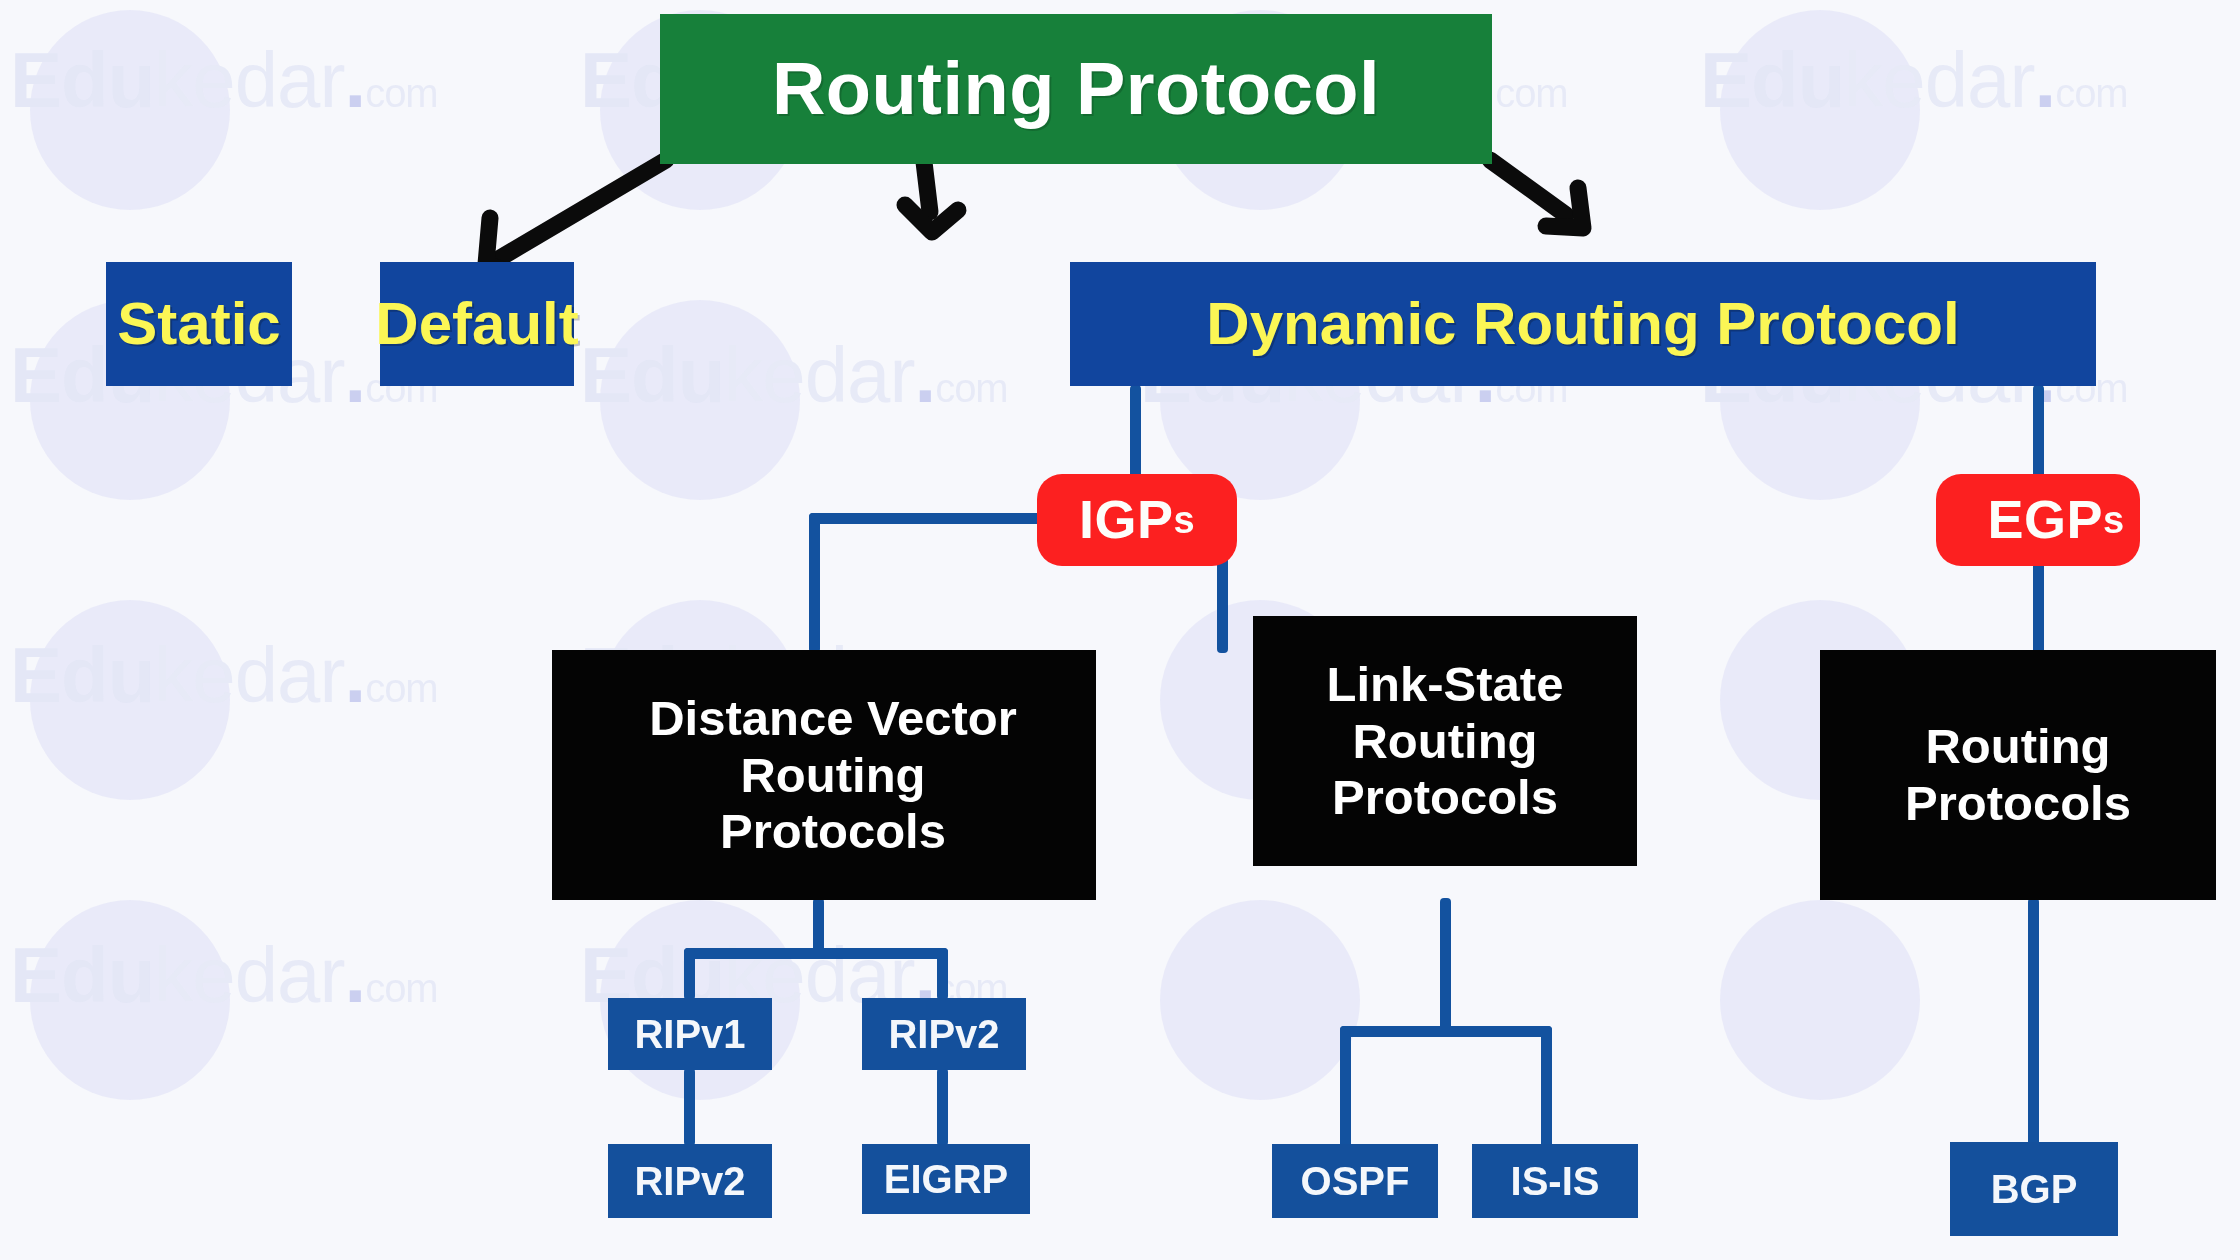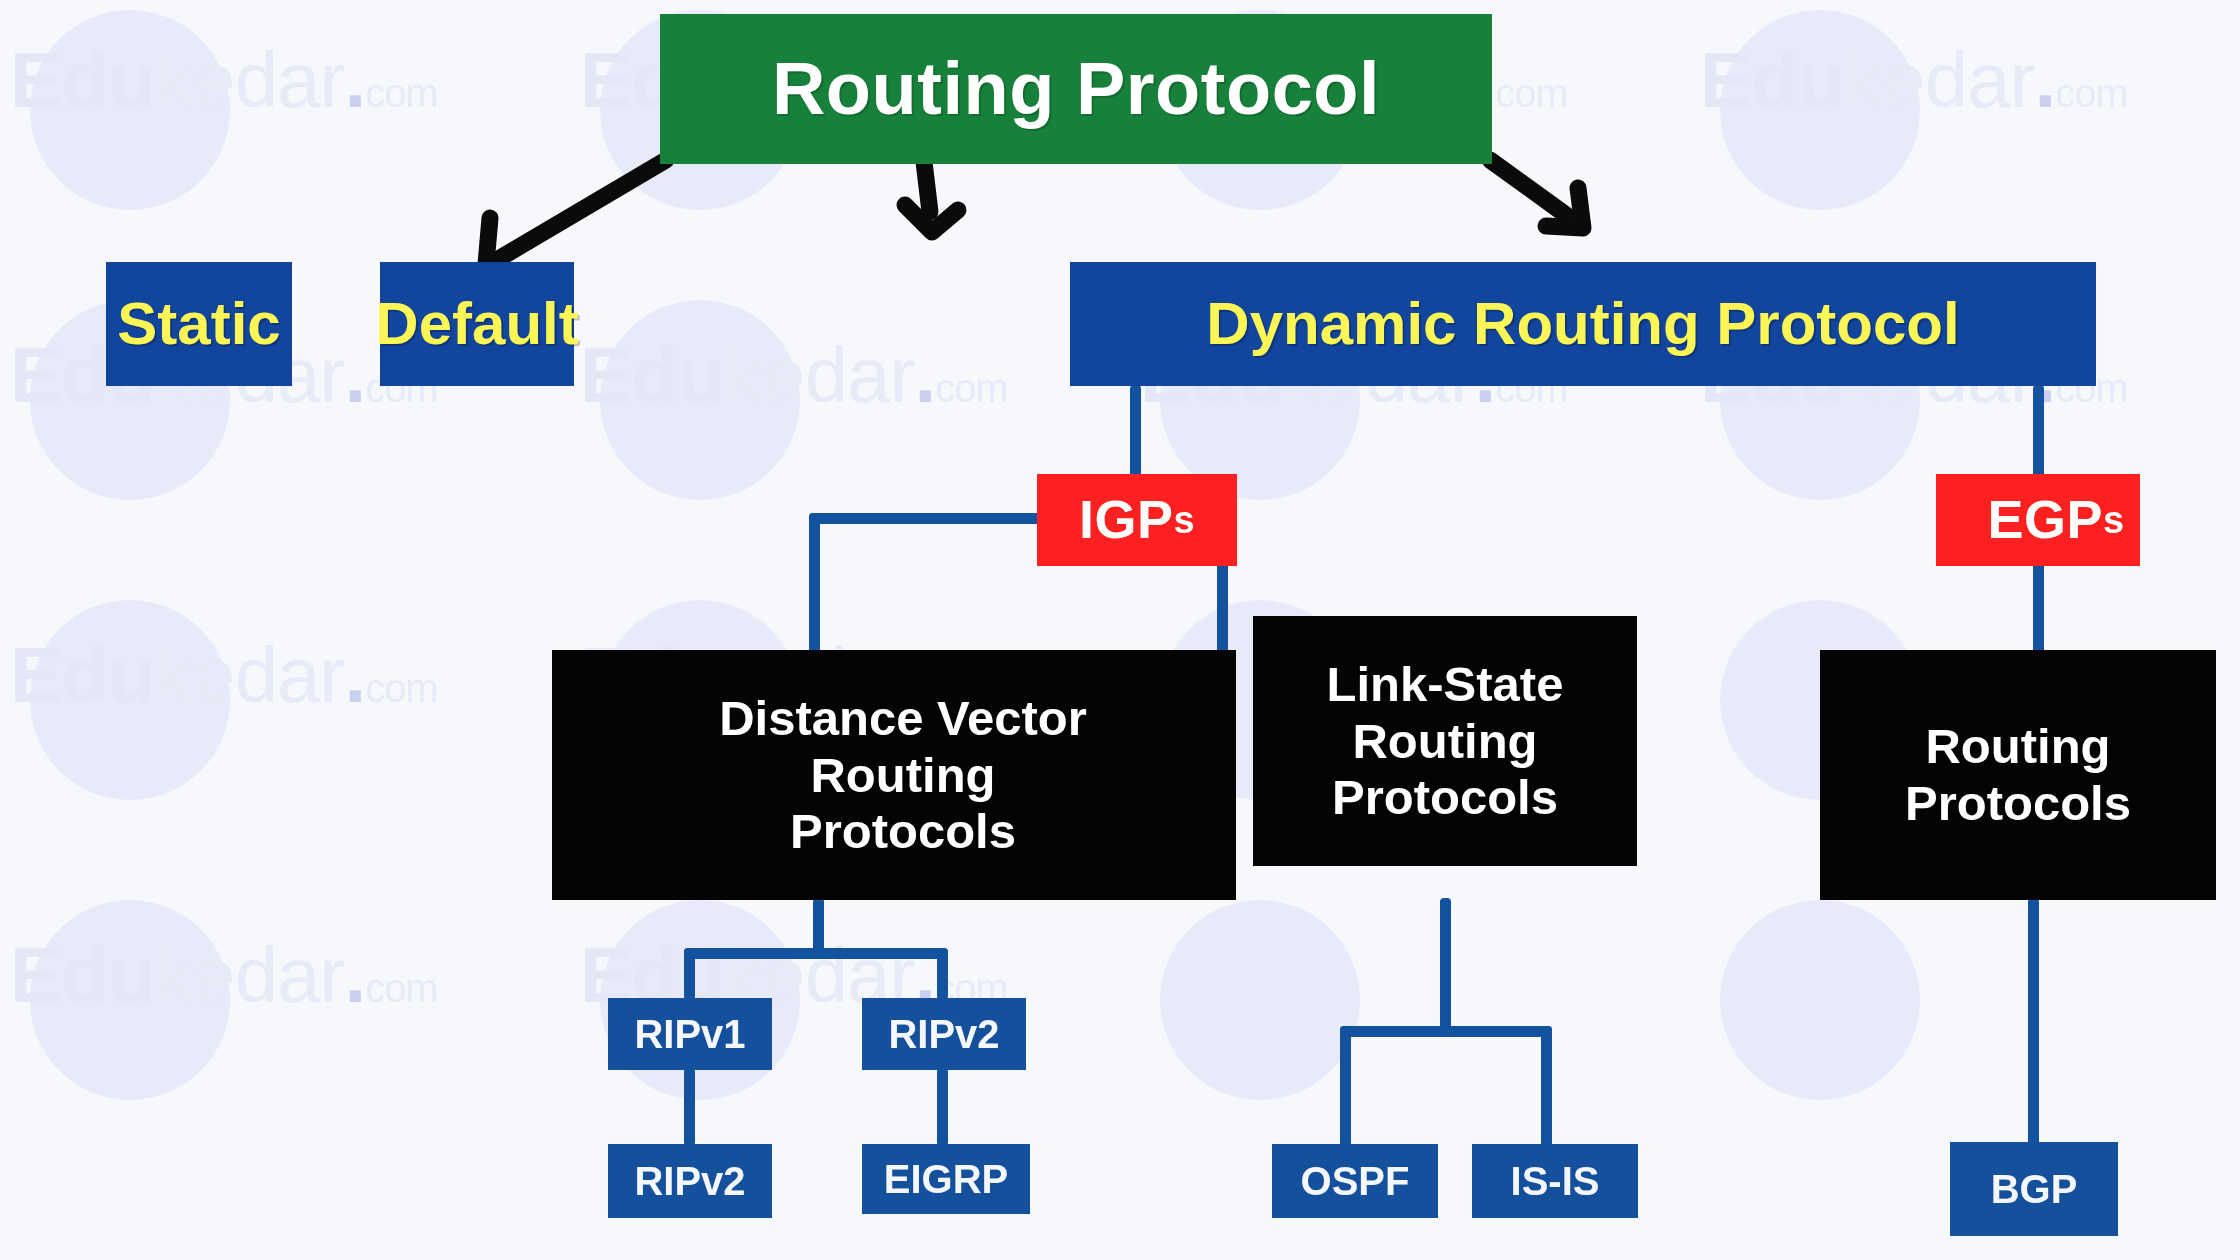--- a/index.html
+++ b/index.html
@@ -86,20 +86,21 @@
     font-weight: 700;
     font-size: 60px;
     text-shadow: 2px 2px 0 rgba(0,0,0,.22);
   }
   .node-red {
     background: #fc2020;
     color: #fdfdfa;
     font-weight: 700;
     font-size: 54px;
     letter-spacing: .5px;
+    border-radius: 25px;
   }
   .node-red .sm { font-size: 38px; }
   .node-black {
     background: #040404;
     color: #ffffff;
     font-weight: 700;
     font-size: 49px;
     line-height: 1.16;
     padding: 6px 10px;
   }
@@ -226,21 +227,21 @@
   <div class="node node-red" style="left:1037px; top:474px; width:200px; height:92px;">
     <span>IGP</span>
       <span class="sm">s</span>
   </div>
 
   <div class="node node-red" style="left:1936px; top:474px; width:204px; height:92px;padding-left:36px;">
     <span>EGP</span>
       <span class="sm">s</span>
   </div>
 
-  <div class="node node-black" style="left:552px; top:650px; width:684px; height:250px; flex-direction:column;padding-left:28px;">
+  <div class="node node-black" style="left:552px; top:650px; width:544px; height:250px; flex-direction:column;padding-left:28px;">
     <span>Distance Vector</span>
     <span>Routing</span>
     <span>Protocols</span>
   </div>
 
   <div class="node node-black" style="left:1253px; top:616px; width:384px; height:250px; flex-direction:column;">
     <span>Link-State</span>
     <span>Routing</span>
     <span>Protocols</span>
   </div>

